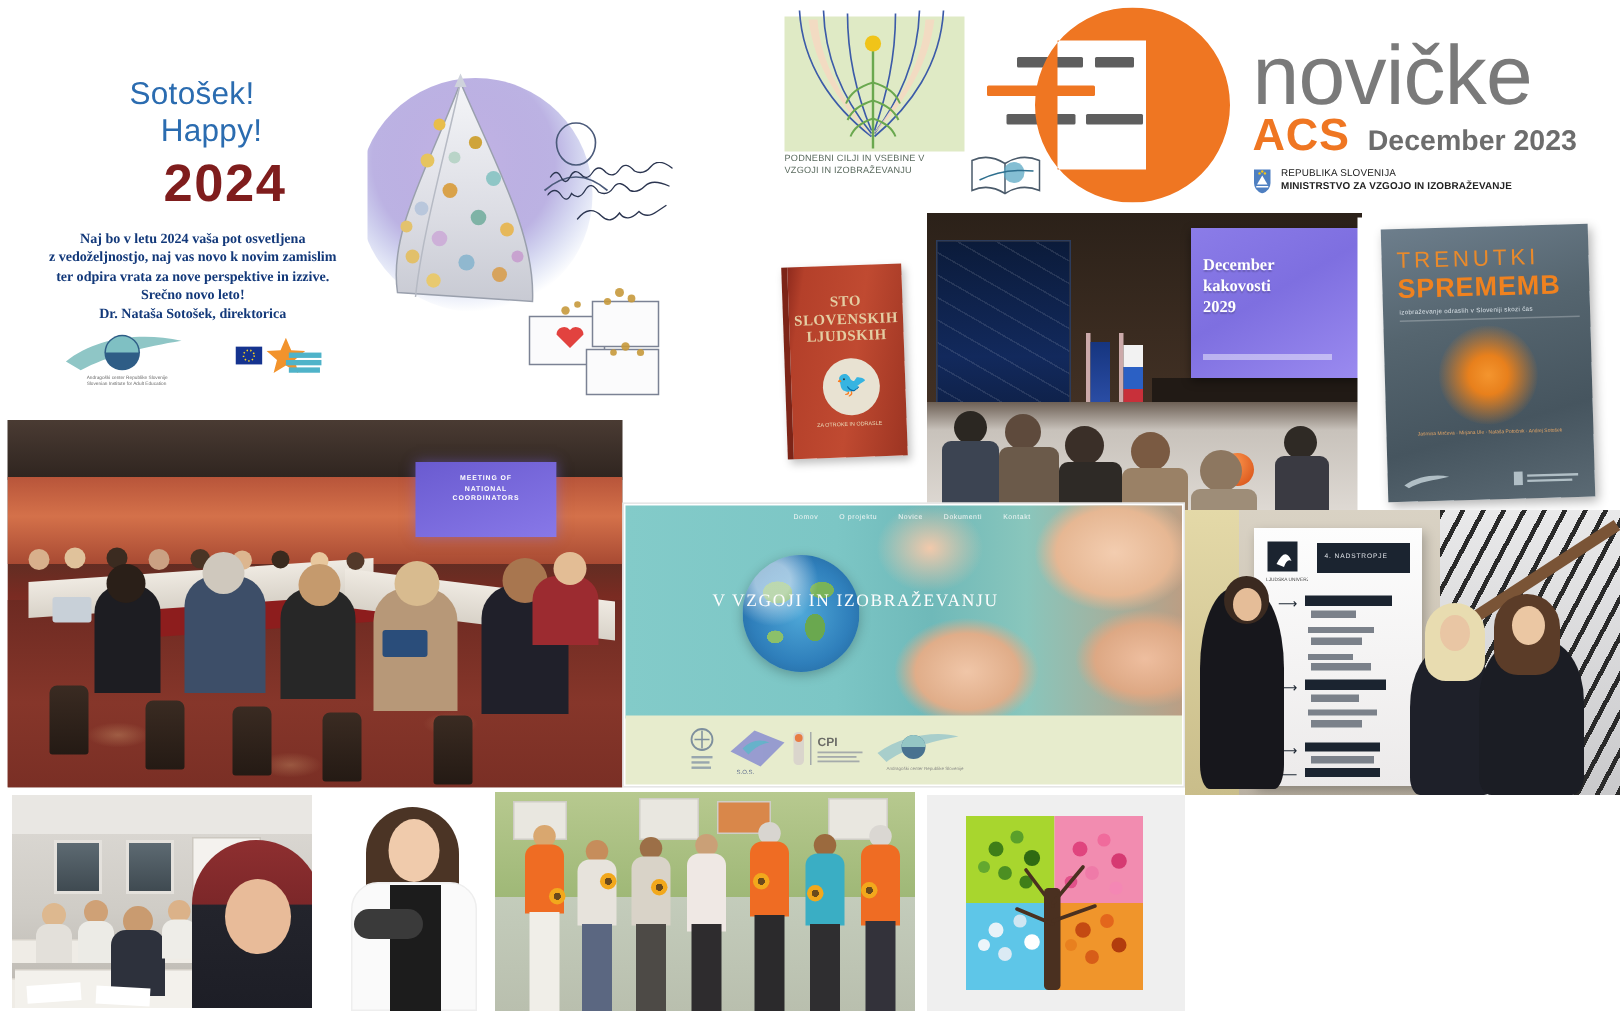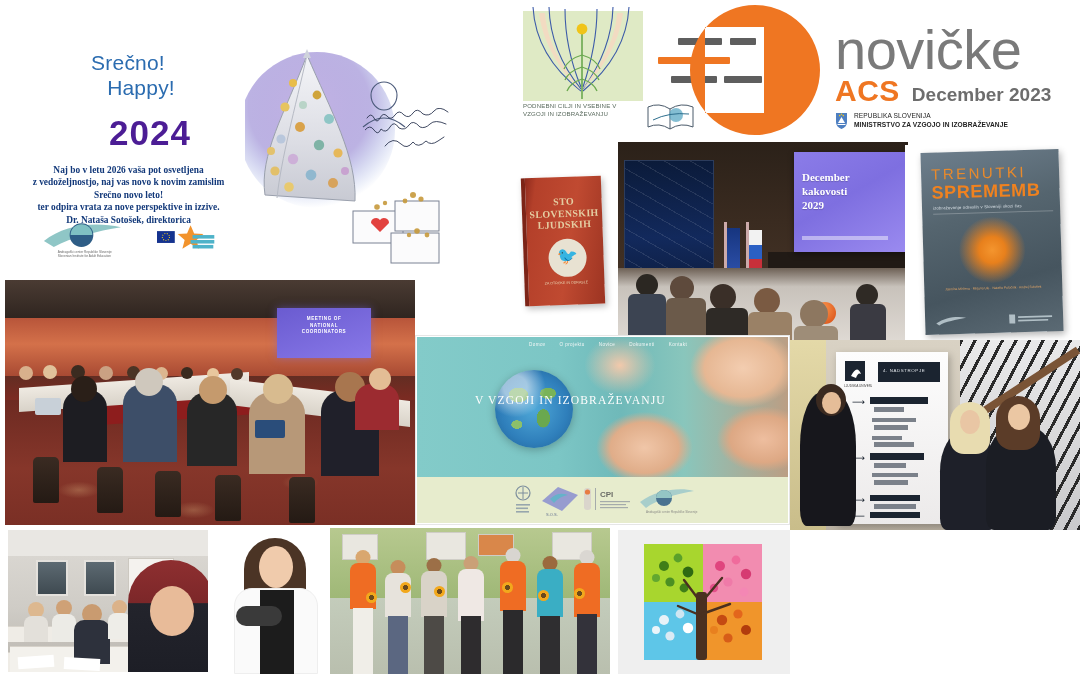--- a/index.html
+++ b/index.html
@@ -42,21 +42,21 @@
   .ministry { display:flex; align-items:center; gap:6px; margin-top:4px; }
   .ministry-txt { font-size:6.6px; line-height:8.6px; color:#222; letter-spacing:.1px; }
   .ministry-txt .l2 { font-weight:bold; }
 
   
   .greeting { position:absolute; left:0px; top:30px; width:450px; height:250px; }
   .greet-text { position:absolute; left:18px; top:20px; width:220px; text-align:center; }
   .g-srecno { font-size:21px; color:#2b6cb0; line-height:25px; letter-spacing:.2px; }
   .g-srecno .s2 { display:block; margin-left:26px; }
   .g-year {
-    font-size:35px; color:#4c1d95; font-weight:bold; margin-top:13px;
+    font-size:35px; color:#7f1d1d; font-weight:bold; margin-top:3px;
     margin-left:44px; letter-spacing:1px;
   }
   .g-msg {
     margin-top:11px; font-family:"Liberation Serif", serif; font-weight:bold;
     font-size:9.4px; line-height:12.4px; color:#13397a; width:245px; margin-left:-12px;
   }
   .g-msg .sign { color:#13397a; }
   .g-logos { position:absolute; left:38px; top:188px; width:180px; height:42px; display:flex; align-items:center; gap:16px; }
 
   .tree { position:absolute; left:245px; top:5px; width:205px; height:245px; }
@@ -181,21 +181,21 @@
        radial-gradient(ellipse 13px 9px at 68% 30%, #79b359 0 60%, transparent 62%),
        radial-gradient(ellipse 11px 15px at 62% 62%, #6aa84f 0 60%, transparent 62%),
        radial-gradient(ellipse 9px 7px at 28% 70%, #8cc06a 0 60%, transparent 62%),
        radial-gradient(circle at 50% 50%, #4fa8d8 0%, #2f7fbb 60%, #1f5f92 100%);
      box-shadow:0 2px 8px rgba(0,0,0,.25);}
   .slide-nav { position:absolute; left:112px; top:5px; display:flex; gap:14px; }
   .slide-nav span { font-size:4.6px; color:#f3f7f6; letter-spacing:.4px; }
   .slide-title { position:absolute; left:58px; top:55px; color:#fdfdfd;
      font-family:"Liberation Serif", serif; font-size:11.6px; line-height:17px; letter-spacing:1.1px; }
   .slide-foot { position:absolute; left:1px; right:1px; bottom:1px; height:46px; background:#e7eccd;
-     display:flex; align-items:center; justify-content:center; }
+     display:flex; align-items:center; justify-content:flex-start;padding-left:36px; }
   .slide-foot .fl { opacity:.85; }
 
   
   .sg { position:absolute; inset:0; background:linear-gradient(180deg,#d9d2c4 0%,#cfc7b8 45%,#b9b0a1 100%); }
   .sg-wallL { position:absolute; left:0; top:0; width:36px; height:100%; background:linear-gradient(180deg,#e4d9a8,#c9bd8a); }
   .sg-stairs { position:absolute; right:0; top:0; width:120px; height:100%;
      background:repeating-linear-gradient(-62deg,#2a2a2a 0 3px,rgba(255,255,255,0) 3px 12px), linear-gradient(180deg,#e9e9ea,#c9c9cb); }
   .sg-rail { position:absolute; right:2px; top:6px; width:112px; height:8px; background:#7a5436; transform:rotate(-33deg); transform-origin:right center; }
   .sg-board { position:absolute; left:46px; top:12px; width:112px; height:172px;
      background:linear-gradient(180deg,#fdfdfd,#eceaea); box-shadow:2px 3px 7px rgba(0,0,0,.25); }
@@ -243,29 +243,29 @@
 </style>
 </head>
 <body>
 
 <div class="page">
 
   <div class="greeting">
 
     <div class="greet-text">
       <div class="g-srecno">
-        <span>Srečno!</span>
+        <span>Sotošek!</span>
         <span class="s2">Happy!</span>
       </div>
       <div class="g-year">2024</div>
       <div class="g-msg">
-        <div>Naj bo v letu 2026 vaša pot osvetljena</div>
+        <div>Naj bo v letu 2024 vaša pot osvetljena</div>
         <div>z vedoželjnostjo, naj vas novo k novim zamislim</div>
+        <div>ter odpira vrata za nove perspektive in izzive.</div>
         <div>Srečno novo leto!</div>
-        <div>ter odpira vrata za nove perspektive in izzive.</div>
         <div class="sign">Dr. Nataša Sotošek, direktorica</div>
       </div>
     </div>
 
     <div class="g-logos">
       <svg width="104" height="40" viewBox="0 0 104 40">
         <path d="M6 22 C26 6, 56 2, 84 8 C60 12, 34 18, 16 28 Z" fill="#8fc6c6"></path>
         <circle cx="44" cy="16" r="12" fill="#2e5d86"></circle>
         <path d="M33 16 a11 11 0 0 1 22 0 z" fill="#7fc0c3"></path>
         <text x="20" y="34" font-size="3.2" fill="#6a6a6a" font-family="Liberation Sans, sans-serif">Andragoški center Republike Slovenije</text>

